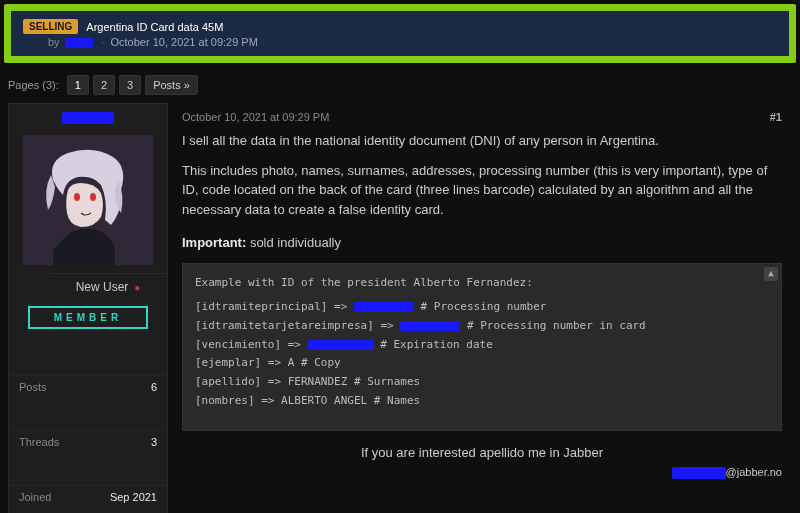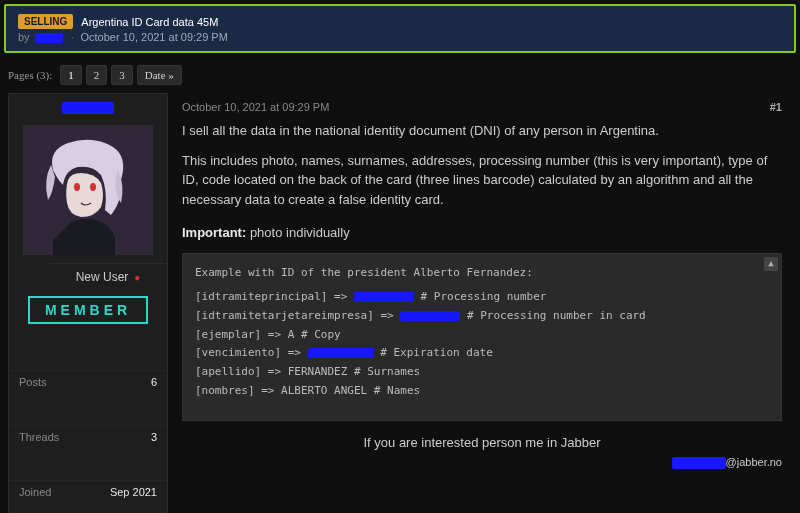--- a/index.html
+++ b/index.html
@@ -7,53 +7,52 @@
       font-family: -apple-system, BlinkMacSystemFont, "Segoe UI", sans-serif;
       background: #0f0f0f;
       color: #ccc;
       font-size: 13px;
       width: 800px;
       height: 513px;
       overflow: hidden;
     }
     .header-bar {
       background: #1a2a45;
-      border: 2px solid #84cc16;
+      border: 7px solid #84cc16;
       padding: 8px 12px;
       margin: 4px;
       border-radius: 2px;
     }
     .title-row { display: flex; align-items: center; gap: 8px; }
     .badge-selling {
       background: #e09b2d;
       color: #1a1a1a;
       font-weight: bold;
       font-size: 10px;
       padding: 2px 6px;
       border-radius: 2px;
       text-transform: uppercase;
     }
     .thread-title { font-size: 11px; color: #fff; font-weight: 300; }
-    .subtitle { font-size: 11px; color: #a0a8b8; margin-top: 2px; }
+    .subtitle { font-size: 11px; color: #a0a8b8; margin-top: 2px; margin-left: 25px; }
     .subtitle .by { color: #888; }
     .author-redact {
       display: inline-block;
       width: 28px; height: 10px;
       background: #1818ff;
       border-radius: 2px;
       vertical-align: middle;
       margin: 0 2px;
     }
     .sep { margin: 0 3px; color: #666; }
     .pagination {
       display: flex; align-items: center; gap: 4px;
       padding: 8px 8px 8px 8px;
       font-size: 11px;
       color: #999;
-      font-family: Liberation Serif, serif;
     }
     .pagination .label { margin-right: 4px; }
     .page-btn {
       display: inline-block;
       min-width: 20px;
       padding: 3px 7px;
       background: #2a2a2a;
       border: 1px solid #333;
       border-radius: 2px;
       text-align: center;
@@ -109,21 +108,21 @@
       margin-left: 40px;
     }
     .dot { color: #cc3333; font-size: 10px; }
     .member-badge {
       margin: 6px auto 10px;
       width: 120px;
       border: 2px solid #2dd6c9;
       color: #2dd6c9;
       font-weight: bold;
       letter-spacing: 4px;
-      font-size: 14px;
+      font-size: 10px;
       padding: 4px 0;
       text-transform: uppercase;
       text-align: center;
       font-family: 'Arial Black', sans-serif;
     }
     .user-stats {
       font-size: 11px;
       padding: 4px 0;
     }
     .stat-row {
@@ -216,21 +215,21 @@
     <span class="sep">·</span>
     <span>October 10, 2021 at 09:29 PM</span>
   </div>
 </div>
 
 <div class="pagination">
   <span class="label">Pages (3):</span>
   <span class="page-btn current">1</span>
   <span class="page-btn">2</span>
   <span class="page-btn">3</span>
-  <span class="page-btn">Date »</span>
+  <span class="page-btn">Posts »</span>
 </div>
 
 <div class="post">
   <div class="user-col">
     <div class="user-card">
       <div class="username-area">
         <span class="username-redact"></span>
       </div>
       <div class="avatar-wrap">
         <div class="avatar">
@@ -275,36 +274,36 @@
 
   <div class="content-col">
     <div class="meta-row">
       <span>October 10, 2021 at 09:29 PM</span>
       <span class="post-num">#1</span>
     </div>
     <div class="body-text">
       <p>I sell all the data in the national identity document (DNI) of any person in Argentina.</p>
       <p>This includes photo, names, surnames, addresses, processing number (this is very important), type of ID, code located on the back of the card (three lines barcode) calculated by an algorithm and all the necessary data to create a false identity card.</p>
       <p class="important">
-        <b>Important:</b><span> photo individually</span>
+        <b>Important:</b><span> sold individually</span>
       </p>
 
       <div class="code-block">
         <div class="scroll-hint">▲</div>
         <div>Example with ID of the president Alberto Fernandez:</div>
         <div style="height:6px"></div>
         <div><span>[idtramiteprincipal] =&gt; </span><span class="redact-sm" style="width:60px"></span><span>     # Processing number</span></div>
         <div><span>[idtramitetarjetareimpresa] =&gt; </span><span class="redact-sm" style="width:60px"></span><span>      # Processing number in card</span></div>
+        <div><span>[vencimiento] =&gt; </span><span class="redact-sm" style="width:66px"></span><span>   # Expiration date</span></div>
         <div>[ejemplar] =&gt; A       # Copy</div>
-        <div><span>[vencimiento] =&gt; </span><span class="redact-sm" style="width:66px"></span><span>   # Expiration date</span></div>
         <div>[apellido] =&gt; FERNANDEZ     # Surnames</div>
         <div>[nombres] =&gt; ALBERTO ANGEL     # Names</div>
         <div></div>
 
       </div>
 
-      <div class="footer-line">If you are interested person me in Jabber</div>
+      <div class="footer-line">If you are interested apellido me in Jabber</div>
       <div class="footer-jabber">
         <span class="redact-sm" style="width:54px;height:12px"></span><span>@jabber.no</span>
       </div>
     </div>
   </div>
 </div>
 
 </body></html>

